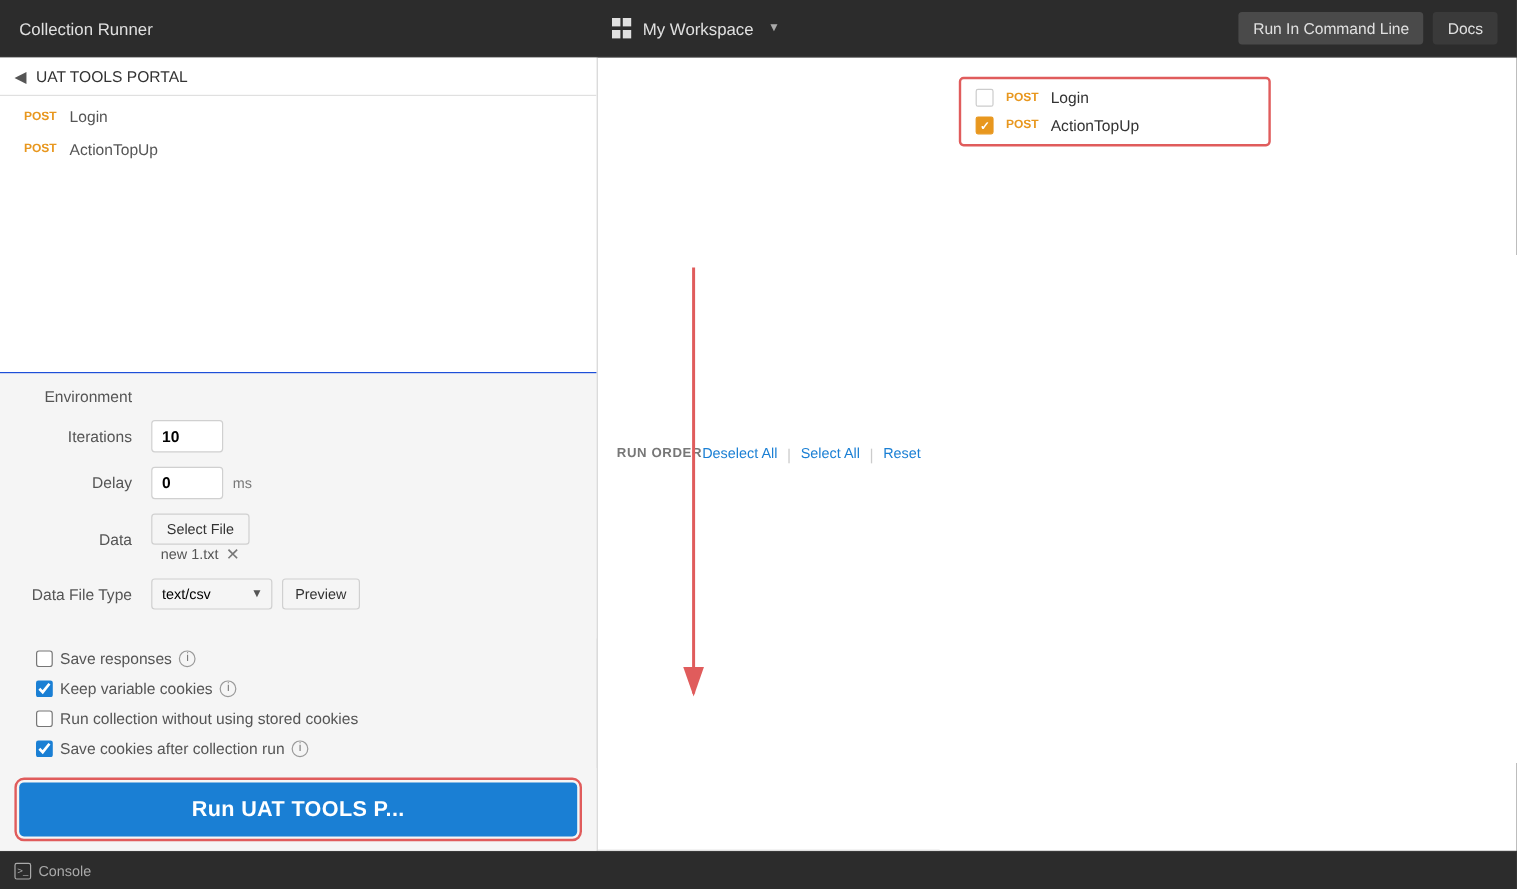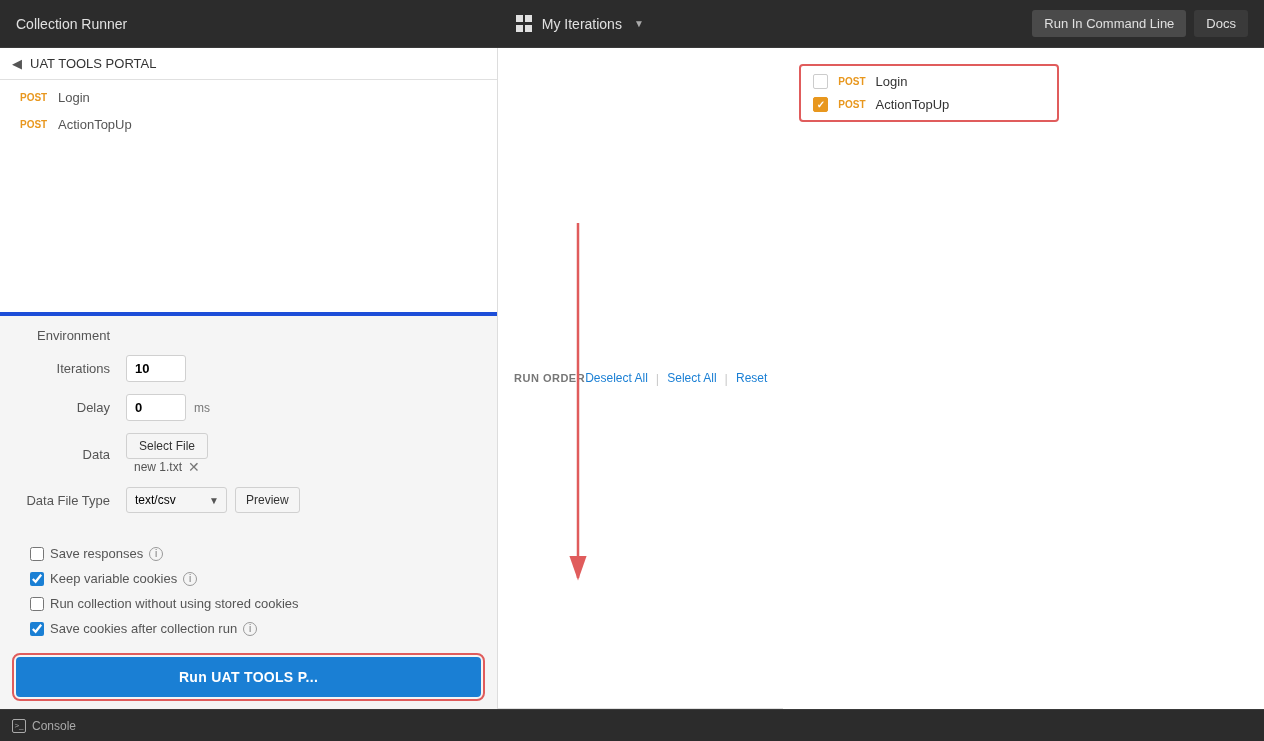--- a/index.html
+++ b/index.html
@@ -26,21 +26,21 @@
     
     .left-panel { width: 498px; background: #f5f5f5; color: #333; display: flex; flex-direction: column; border-right: 1px solid #ddd; }
     .collection-header { display: flex; align-items: center; padding: 8px 12px; background: #fff; border-bottom: 1px solid #e0e0e0; font-size: 13px; color: #333; font-weight: 500; }
     .collection-header .arrow { margin-right: 8px; color: #555; }
     .collection-list { flex: 1; background: #fff; padding: 4px 0; overflow-y: auto; }
     .collection-item { padding: 6px 20px; display: flex; align-items: center; gap: 8px; cursor: pointer; }
     .post-badge { font-size: 10px; font-weight: 700; color: #e8971e; min-width: 30px; }
     .item-name { font-size: 13px; color: #555; }
 
     
-    .config-section { background: #f5f5f5; padding: 12px 16px; border-top: 4px solid #1d4ed8; }
+    .config-section { background: #f5f5f5; padding: 12px 16px; border-top: 1px solid #1d4ed8; }
     .config-row { display: flex; align-items: center; margin-bottom: 12px; }
     .config-label { width: 110px; font-size: 13px; color: #555; text-align: right; padding-right: 16px; flex-shrink: 0; }
     .config-control { flex: 1; }
     .select-env { width: 100%; padding: 6px 8px; border: 1px solid #d0d0d0; border-radius: 3px; background: #fff; font-size: 13px; color: #333; appearance: none; cursor: pointer; }
     .select-wrapper { position: relative; }
     .select-wrapper::after { content: '▼'; position: absolute; right: 8px; top: 50%; transform: translateY(-50%); font-size: 10px; color: #555; pointer-events: none; }
     .input-small { width: 60px; padding: 5px 8px; border: 1px solid #d0d0d0; border-radius: 3px; font-size: 13px; background: #fff; font-weight: bold; }
     .delay-row { display: flex; align-items: center; gap: 8px; }
     .ms-label { font-size: 12px; color: #777; }
     .btn-select-file { padding: 5px 12px; border: 1px solid #d0d0d0; border-radius: 3px; background: #f5f5f5; font-size: 12px; cursor: pointer; color: #333; }
@@ -52,21 +52,21 @@
 
     
     .checkbox-section { padding: 4px 0; }
     .checkbox-row { display: flex; align-items: center; gap: 8px; padding: 5px 20px; }
     .checkbox-row label { font-size: 13px; color: #555; display: flex; align-items: center; gap: 6px; cursor: pointer; padding-left: 10px; }
     input[type="checkbox"] { width: 14px; height: 14px; cursor: pointer; accent-color: #1a7fd4; }
     .info-icon { display: inline-flex; align-items: center; justify-content: center; width: 14px; height: 14px; border-radius: 50%; border: 1px solid #999; color: #777; font-size: 10px; font-style: normal; cursor: help; }
 
     
     .run-btn-wrapper { padding: 12px 16px; background: #f5f5f5; }
-    .run-btn { width: 100%; padding: 12px; background: #1a7fd4; color: #fff; border: none; border-radius: 4px; font-size: 14px; font-weight: 600; cursor: pointer; letter-spacing: 0.3px; outline: 2px solid #e05c5c; outline-offset: 2px; }
+    .run-btn { width: 100%; padding: 12px; background: #1a7fd4; color: #fff; border: none; border-radius: 4px; font-size: 18px; font-weight: 600; cursor: pointer; letter-spacing: 0.3px; outline: 2px solid #e05c5c; outline-offset: 2px; }
 
     
     .right-panel { flex: 1; background: #fff; color: #333; display: flex; flex-direction: row; }
     .run-order-header { display: flex; align-items: center; justify-content: space-between; padding: 10px 16px; border-bottom: 1px solid #e0e0e0; }
     .run-order-title { font-size: 11px; font-weight: 600; color: #777; letter-spacing: 0.5px; text-transform: uppercase; }
     .run-order-actions { display: flex; gap: 8px; }
     .run-order-actions a { font-size: 12px; color: #1a7fd4; cursor: pointer; text-decoration: none; }
     .run-order-actions .sep { color: #ccc; }
 
     
@@ -89,21 +89,21 @@
 
 <div class="header">
   <div class="header-left">Collection Runner</div>
   <div class="header-center">
     <div class="ws-squares">
       <div class="ws-sq"></div>
         <div class="ws-sq"></div>
       <div class="ws-sq"></div>
         <div class="ws-sq"></div>
     </div>
-    <span>My Iterations</span>
+    <span>My Workspace</span>
     <span class="chevron-down">▼</span>
   </div>
   <div class="header-right">
     <button class="btn-cmd">Run In Command Line</button>
     <button class="btn-docs">Docs</button>
   </div>
 </div>
 
 <div class="main">
 

